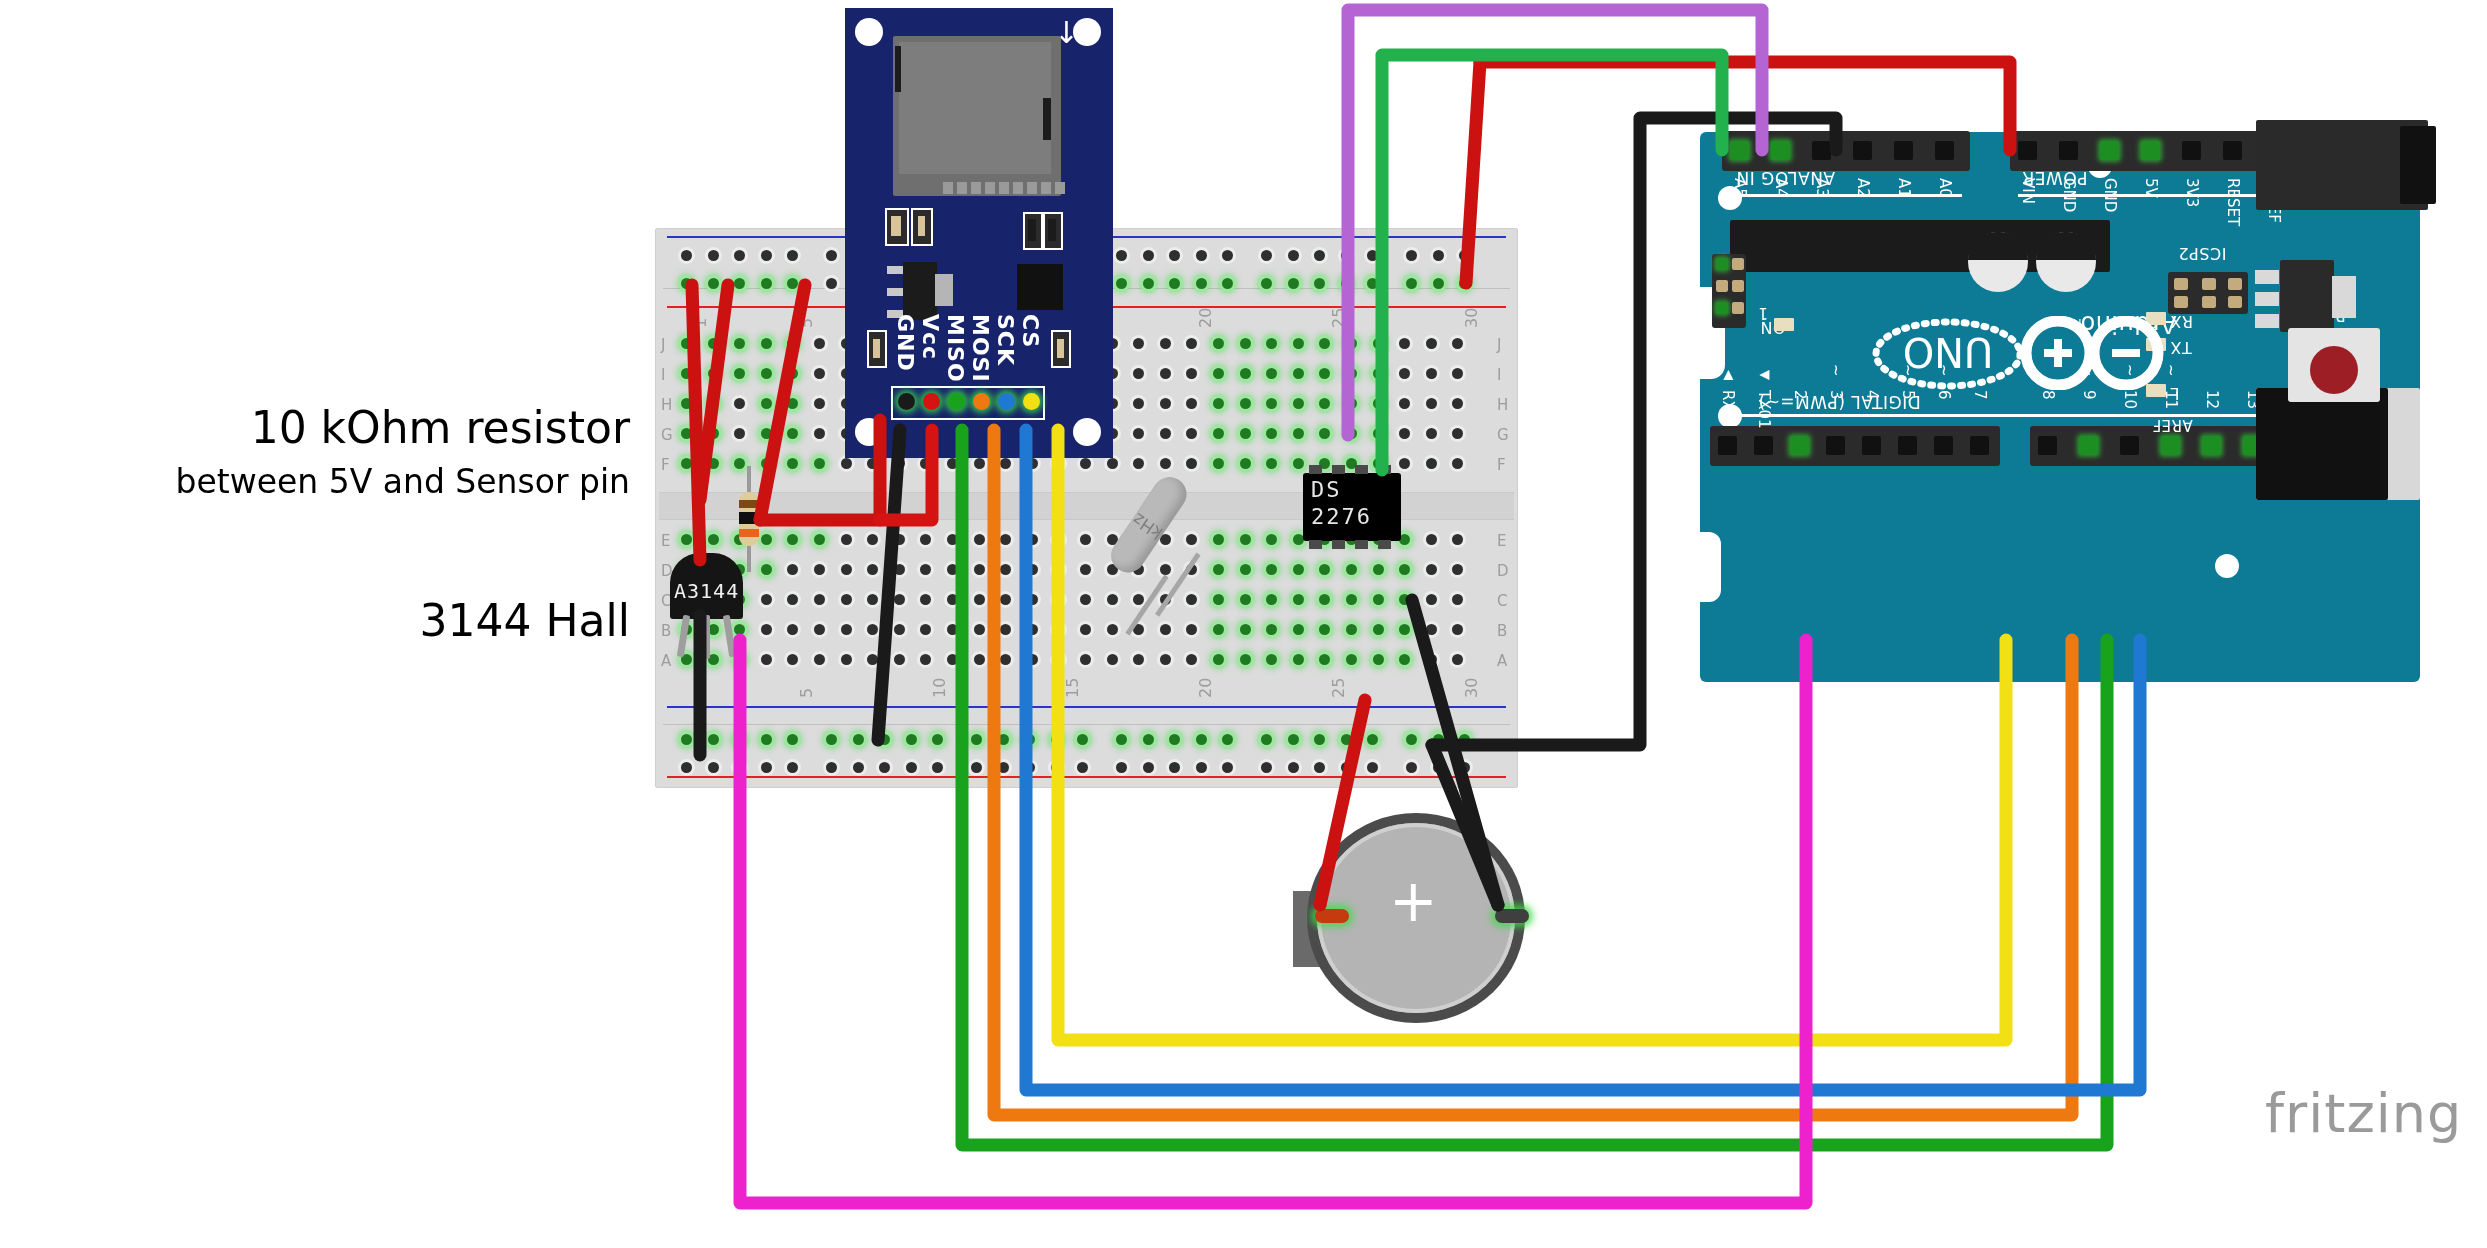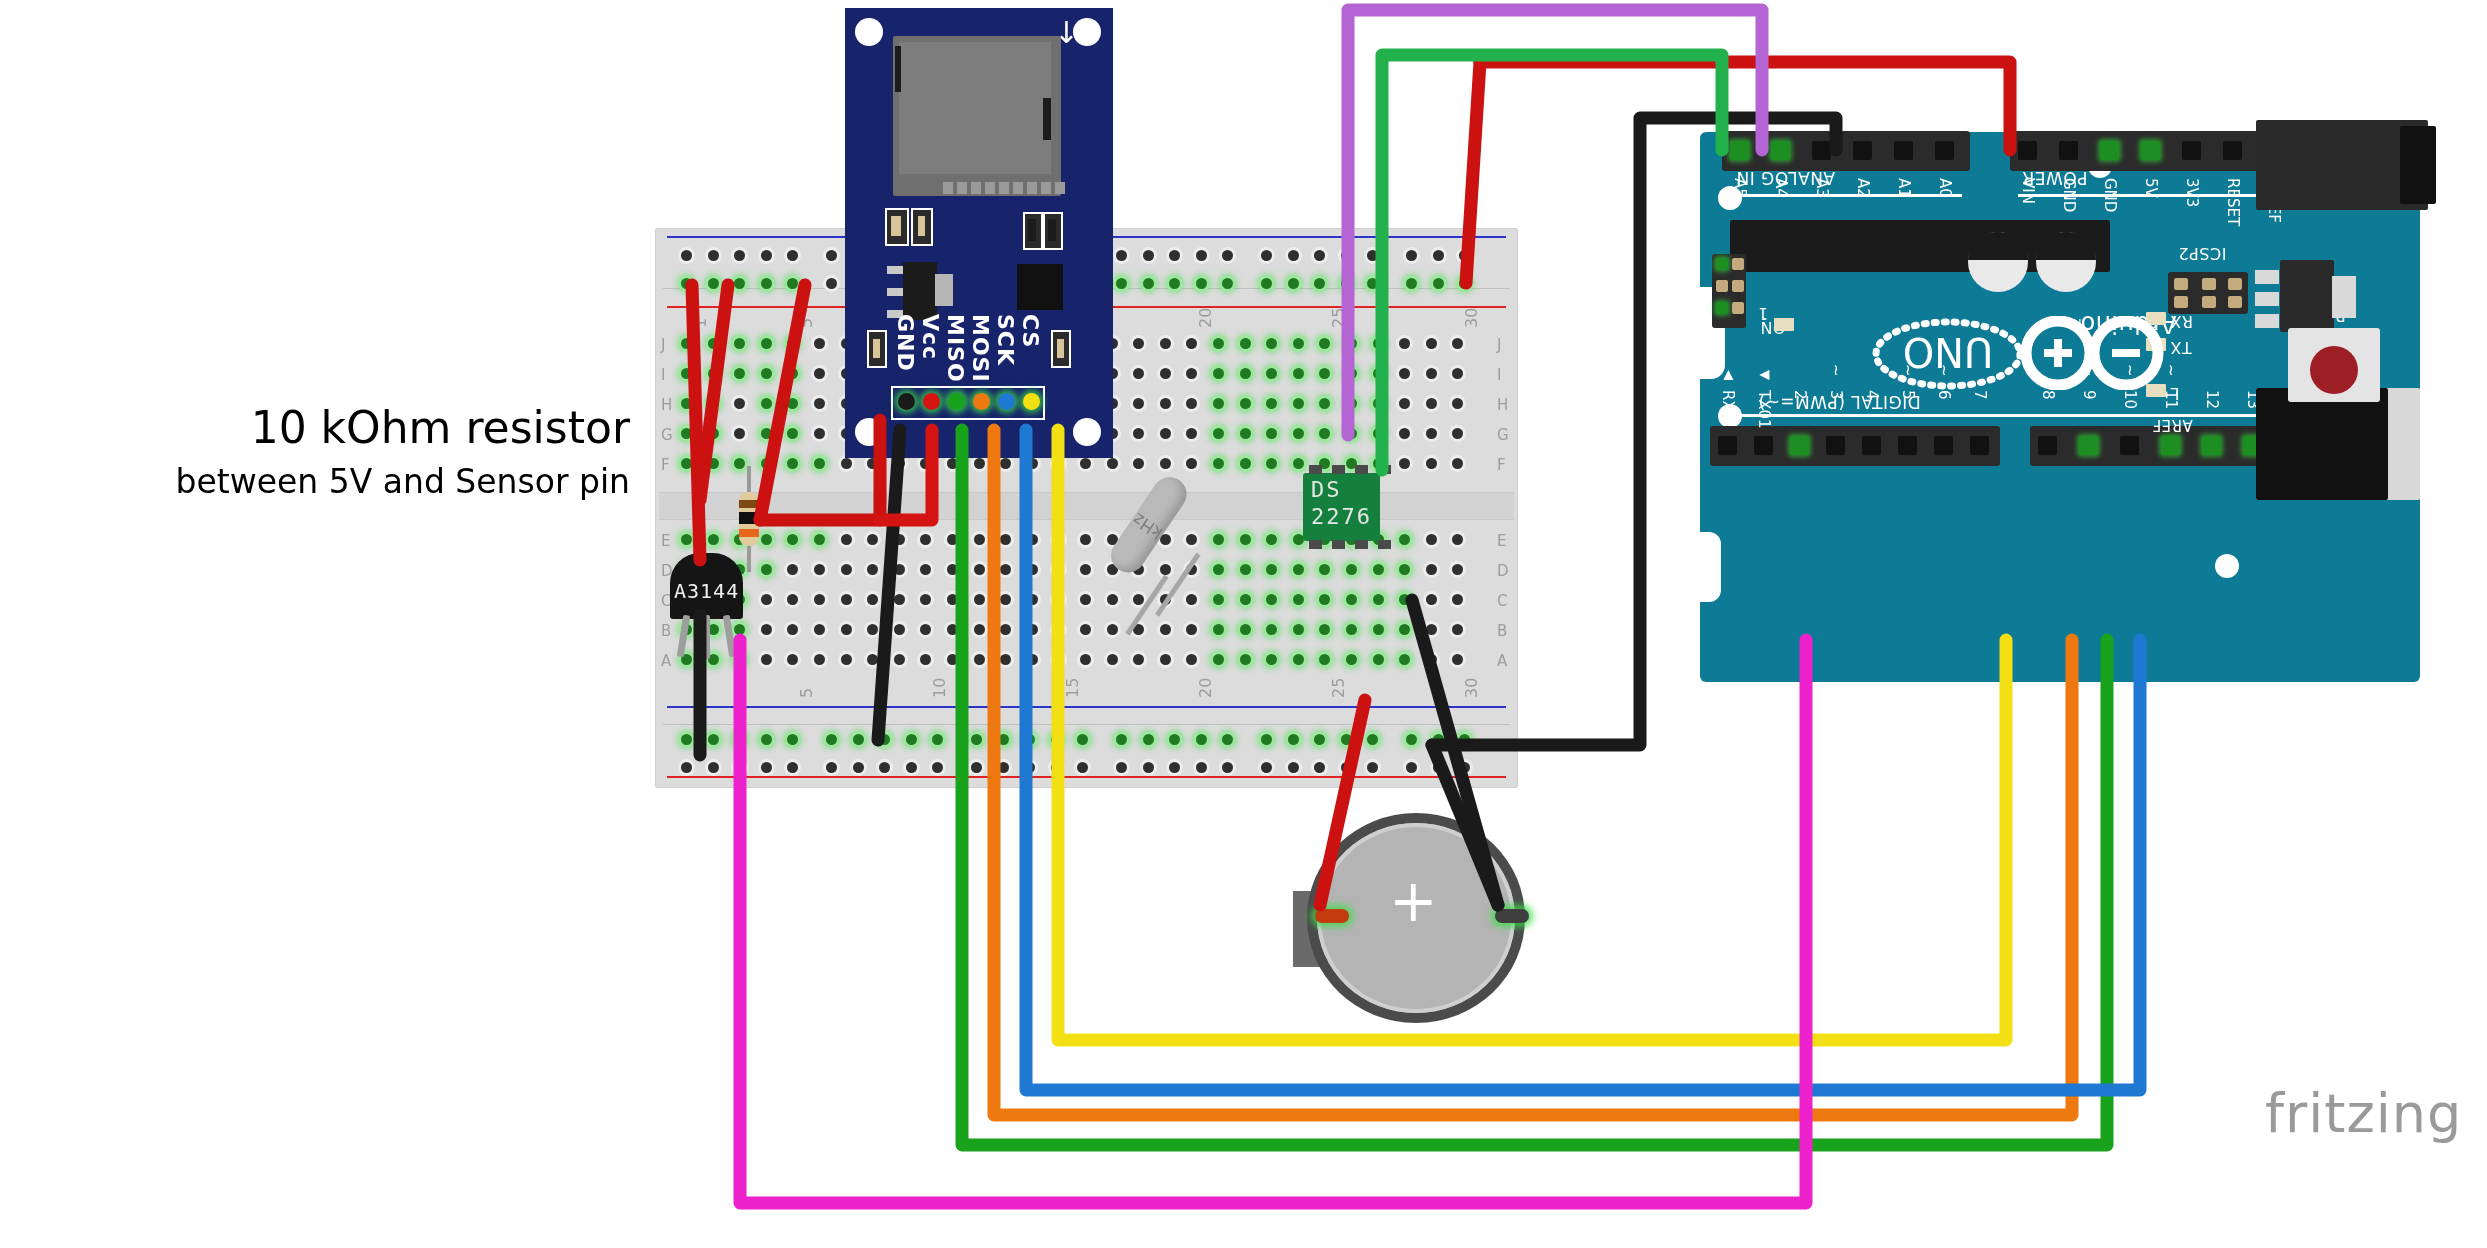--- a/index.html
+++ b/index.html
@@ -69,21 +69,21 @@
   .sd-ic{position:absolute;background:#111;}
   .sd-hole{position:absolute;width:28px;height:28px;border-radius:50%;background:#ffffff;}
   .sd-label{position:absolute;color:#fff;font-size:22px;font-weight:600;letter-spacing:1px;
             white-space:nowrap;transform:rotate(90deg);transform-origin:left top;}
   .sd-hdrbox{position:absolute;border:2px solid #fff;}
   .sd-pin{position:absolute;width:17px;height:17px;border-radius:50%;
           box-shadow:0 0 6px 3px rgba(60,220,70,.8);}
   #sd-arrow{position:absolute;right:34px;top:10px;color:#fff;font-size:30px;line-height:1;}
 
   
-  #ds1307{position:absolute;left:1303px;top:473px;width:77px;height:68px;background:#15803d;
+  #ds1307{position:absolute;left:1303px;top:473px;width:98px;height:68px;background:#000000;
           border-radius:3px;}
   #ds1307 .dstxt{position:absolute;color:#e6e6e6;font-size:22px;letter-spacing:2px;
                  font-family:"DejaVu Sans Mono","Liberation Mono",monospace;}
   .dip-leg{position:absolute;width:13px;height:9px;background:#4a4a4a;}
 
   #hall{position:absolute;left:670px;top:553px;width:73px;height:66px;background:#151515;
         border-radius:30px 30px 3px 3px;}
   #hall .halltxt{position:absolute;left:4px;top:26px;color:#f0f0f0;font-size:20px;
                  letter-spacing:1px;font-family:"DejaVu Sans Mono","Liberation Mono",monospace;}
   .hall-leg{position:absolute;width:7px;background:#9e9e9e;border-radius:2px;}
@@ -116,20 +116,21 @@
   svg#wires{position:absolute;left:0;top:0;width:2487px;height:1248px;overflow:visible;}
   .w{fill:none;stroke-linecap:round;stroke-linejoin:round;}
 </style>
 </head>
 <body>
 
 <div id="stage">
 
   <div class="anno" id="anno-res-title">10 kOhm resistor</div>
   <div class="anno" id="anno-res-sub">between 5V and Sensor pin</div>
+  <div class="anno" id="anno-hall-l1">3144 Hall</div>
 
   <div class="abs" id="breadboard">
 
     <div class="bb-railline blue" style="top:8px"></div>
     <div class="bb-railline red" style="top:78px"></div>
 
     <div class="bb-railline blue" style="top:478px"></div>
     <div class="bb-railline red" style="top:548px"></div>
     <div class="bb-divider" style="top:60px"></div>
     <div class="bb-divider" style="top:496px"></div>

